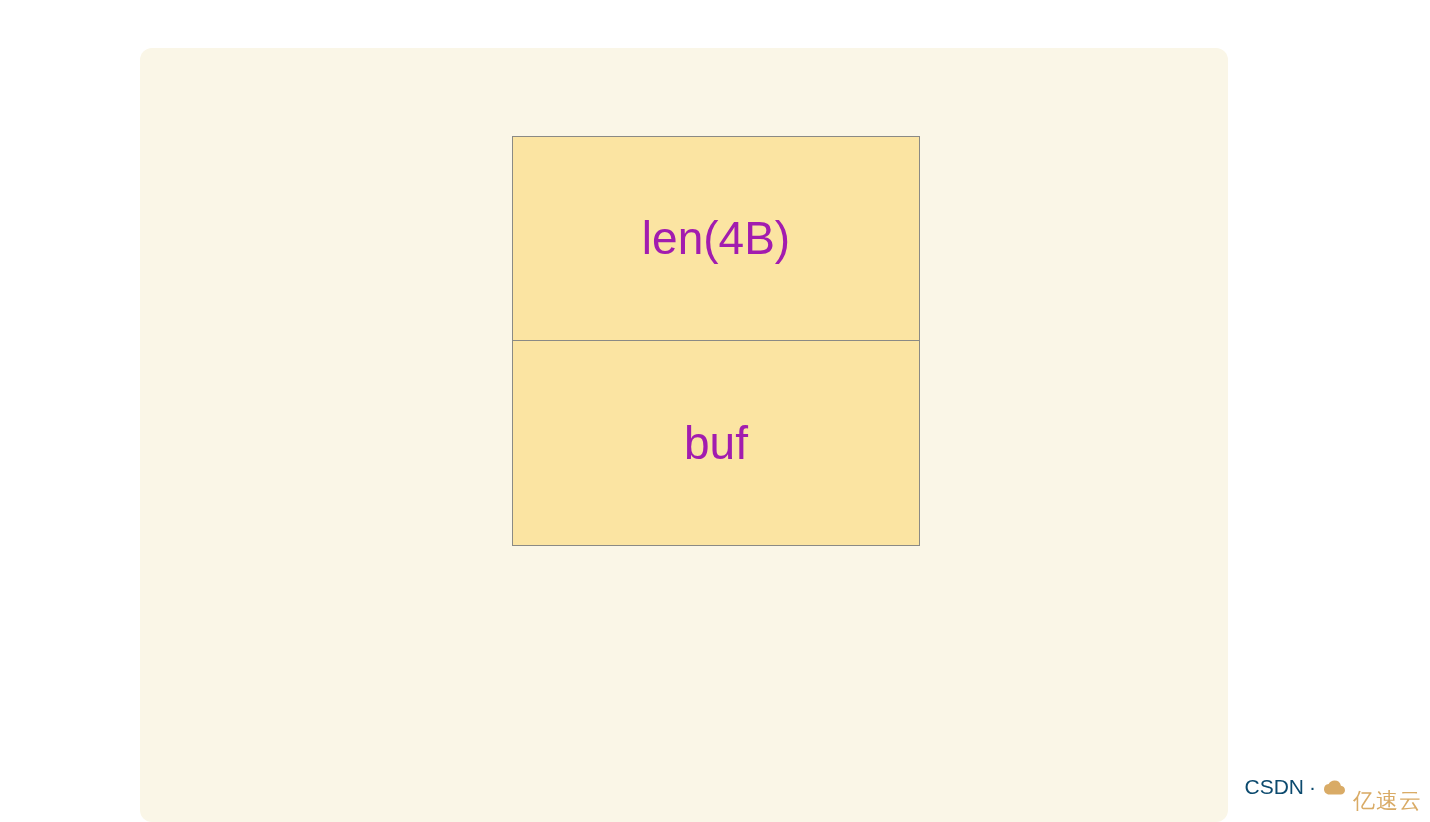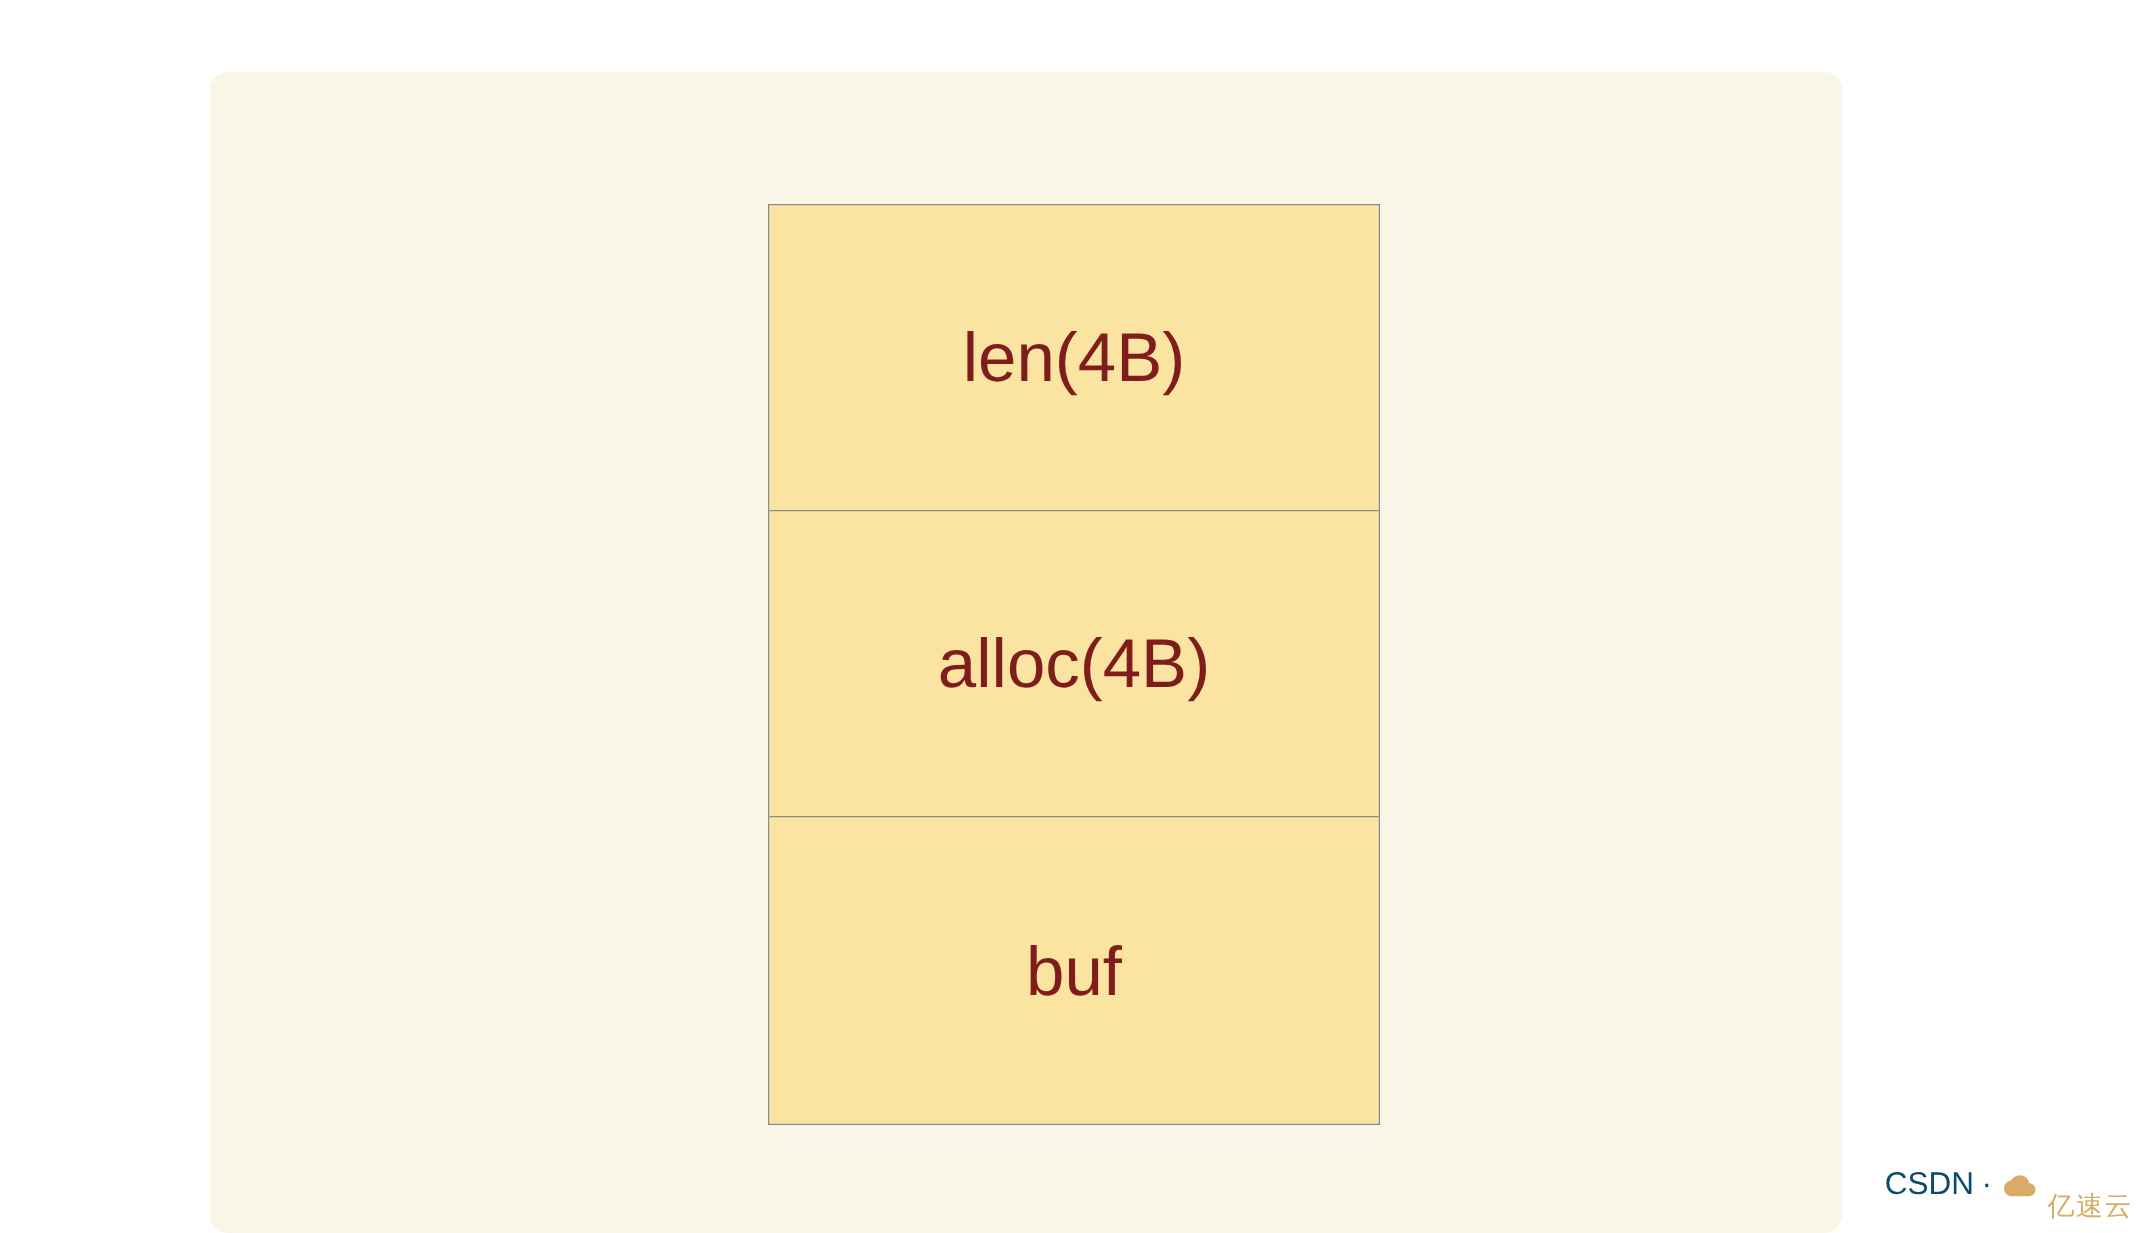--- a/index.html
+++ b/index.html
@@ -29,51 +29,48 @@
   }
   .cell {
     height: 204px;
     background: #fbe4a2;
     border-bottom: 1px solid #8a8a85;
     display: flex;
     flex-direction: column;
     align-items: center;
     justify-content: center;
     font-size: 46px;
-    color: #7f1d1d;
+    color: #a21caf;
     line-height: 1.45;
     text-align: center;
   }
   .cell:last-child { border-bottom: none; text-align: center; }
   .cell .line { display: block; }
   .watermark {
     position: absolute;
     right: 8px;
     bottom: 6px;
     display: flex;
     align-items: center;
     gap: 5px;
     font-size: 21px;
     user-select: none;
   }
   .wm-gray { color: #0c4a6e; }
-  .wm-brand { color: #d9ab66; font-size: 18px; letter-spacing: 1px; margin-top: 28px; }
+  .wm-brand { color: #d9ab66; font-size: 22px; letter-spacing: 1px; margin-top: 28px; }
   .wm-icon { display: inline-flex; align-items: center; }
   .wm-icon svg { width: 27px; height: 21px; fill: #d9ab66; }
 </style>
 </head>
 <body>
 
 <div class="panel">
   <div class="sds-stack">
     <div class="cell">
       <span class="line">len(4B)</span>
-    </div>
-    <div class="cell">
-      <span class="line">alloc(4B)</span>
     </div>
     <div class="cell">
       <span class="line">buf</span>
     </div>
   </div>
 </div>
 
 <div class="watermark">
   <span class="wm-gray">CSDN</span>
   <span class="wm-gray">·</span>

